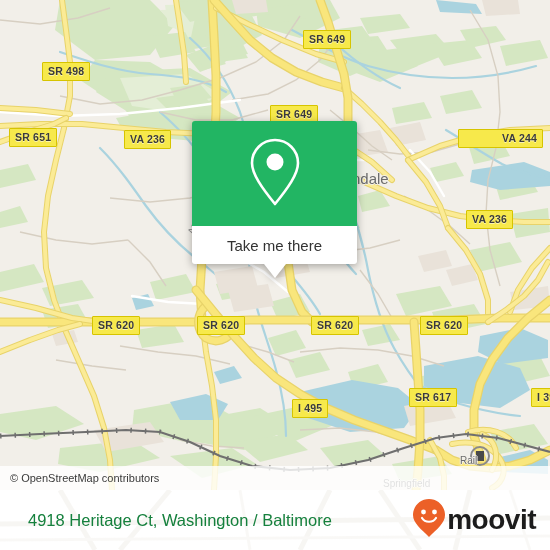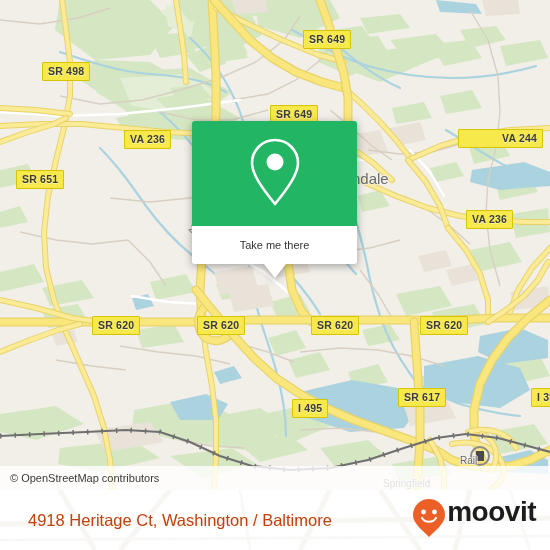--- a/index.html
+++ b/index.html
@@ -62,41 +62,41 @@
     position:absolute;left:192px;top:121px;width:165px;
     filter:drop-shadow(0 2px 4px rgba(0,0,0,.33));
   }
   #card-top{
     background:#22b563;height:105px;border-radius:3px 3px 0 0;
     display:flex;align-items:center;justify-content:center;
   }
   #card-bottom{
     background:#ffffff;height:38px;border-radius:0 0 3px 3px;
     display:flex;align-items:center;justify-content:center;
-    color:#333333;font-size:11px;
+    color:#333333;font-size:15px;
   }
   #card-arrow{
     position:absolute;left:50%;top:143px;margin-left:-11px;
     width:0;height:0;
     border-left:11px solid transparent;
     border-right:11px solid transparent;
     border-top:14px solid #ffffff;
   }
 
   
   #footer{
     position:absolute;left:0;top:490px;width:550px;height:60px;
     background:#ffffff;
     display:flex;align-items:center;justify-content:space-between;
     padding:0 14px 0 28px;box-sizing:border-box;
     overflow:hidden;
   }
   #footer-bg{position:absolute;left:0;top:0;width:550px;height:60px;opacity:.30;}
-  #address{position:relative;color:#c2410c;font-size:16.5px;white-space:nowrap;}
-  #logo{position:relative;display:flex;gap:1px;}
+  #address{position:relative;color:#15803d;font-size:16.5px;white-space:nowrap;}
+  #logo{position:relative;display:flex;align-items:center;gap:1px;}
   #logo-text{color:#1c1c1c;font-size:28px;font-weight:bold;letter-spacing:-0.5px;line-height:28px;}
 </style>
 </head>
 <body>
 
 <div id="app">
 
   <div id="map">
 
     <svg width="550" height="490" viewBox="0 0 550 490">
@@ -342,29 +342,29 @@
       <path class="railt" d="M0 436 L40 434 L86 432 L126 430 L160 432 L190 442 L220 456 L252 466 L290 470 L330 468 L368 460 L404 448 L436 438 L466 434 L498 438 L528 446 L550 452"></path>
 
       <circle cx="480" cy="456" r="9" fill="none" stroke="#8a8a8a" stroke-width="2"></circle>
       <rect x="476" y="451" width="8" height="10" fill="#4a4a4a"></rect>
     </svg>
 
     <div id="shield-layer">
         <div class="shield" style="left: 303px; top: 30px;">SR 649</div>
         <div class="shield" style="left: 42px; top: 62px;">SR 498</div>
         <div class="shield" style="left: 270px; top: 105px;">SR 649</div>
-        <div class="shield" style="left: 16px; top: 128px; margin-top: 42px;">SR 651</div>
+        <div class="shield" style="left: 9px; top: 128px;">SR 651</div>
         <div class="shield" style="left: 124px; top: 130px;">VA 236</div>
         <div class="shield" style="left: 458px; top: 129px; padding-left: 43px;">VA 244</div>
         <div class="shield" style="left: 466px; top: 210px;">VA 236</div>
         <div class="shield" style="left: 92px; top: 316px;">SR 620</div>
         <div class="shield" style="left: 197px; top: 316px;">SR 620</div>
         <div class="shield" style="left: 311px; top: 316px;">SR 620</div>
         <div class="shield" style="left: 420px; top: 316px;">SR 620</div>
-        <div class="shield" style="left: 398px; top: 388px;">SR 617</div>
+        <div class="shield" style="left: 409px; top: 388px;">SR 617</div>
         <div class="shield" style="left: 274px; top: 399px; margin-left: 18px;">I 495</div>
         <div class="shield" style="left: 531px; top: 388px;">I 39</div>
       </div>
 
     <div id="place-layer">
         <div class="place" style="left: 352px; top: 170px; font-size: 15px;">ndale</div>
         <div class="place" style="left: 383px; top: 478px; font-size: 10px;">Springfield</div>
         <div class="place" style="left: 460px; top: 455px; font-size: 10px;">Rail</div>
       </div>
 

